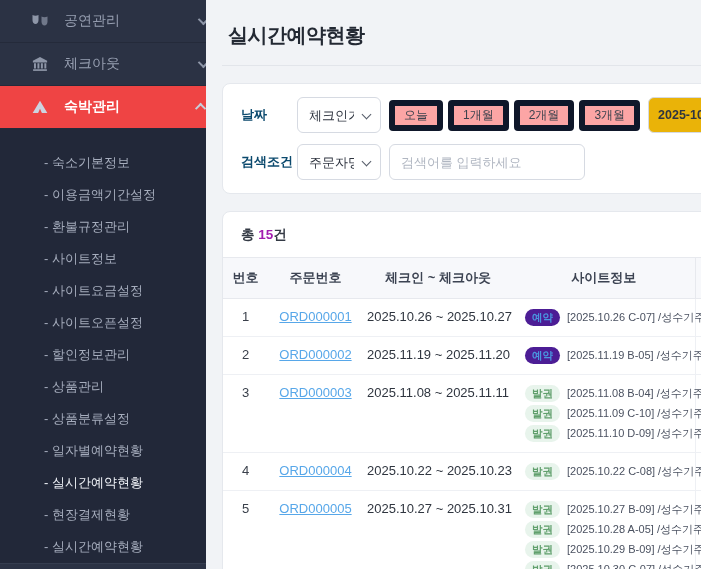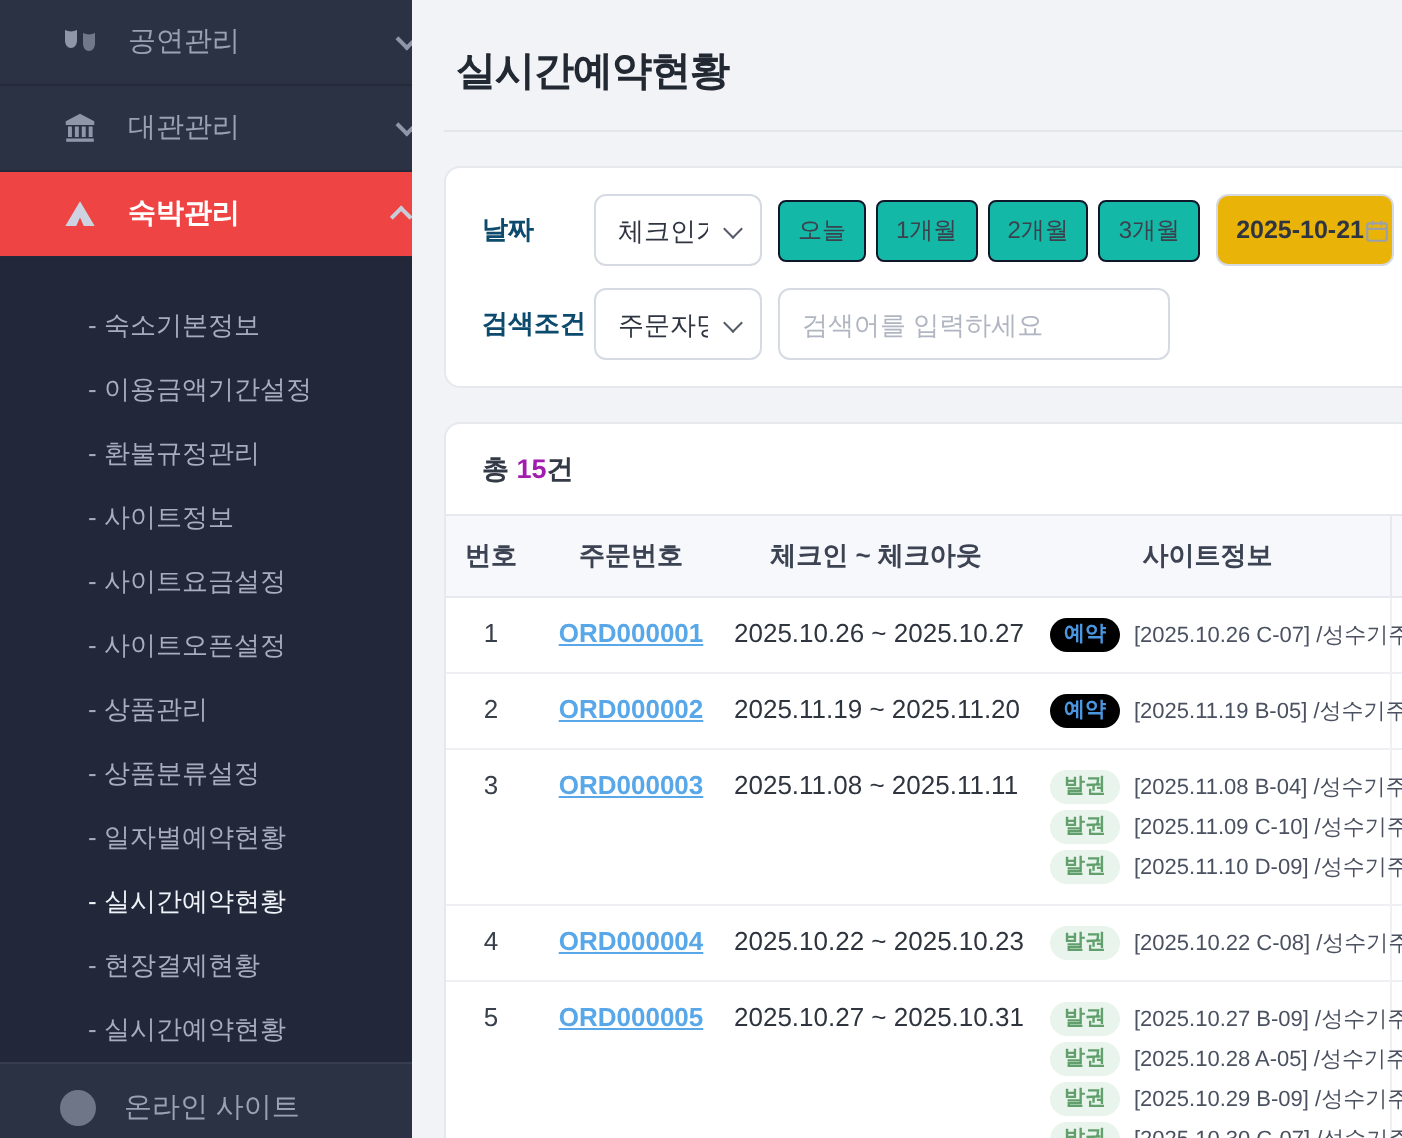--- a/index.html
+++ b/index.html
@@ -61,21 +61,21 @@
   .sel-wrap .sel-chev {
     position:absolute; right:11px; top:14px; width:7px; height:7px; pointer-events:none;
     border-right:1.5px solid #555c68; border-bottom:1.5px solid #555c68; transform:rotate(45deg);
   }
   .sel-basis select { width:84px; }
   .sel-scope select { width:84px; }
   .sel-field select { width:84px; }
 
   .quick-btn {
     height:31px; padding:0 9px; margin-right:5px;
-    border:1px solid #0f172a; border-radius:4px; background:#14b8a6;
+    border:6px solid #0f172a; border-radius:4px; background:#fca5a5;
     font-size:12px; color:#3c424d; font-family:inherit; cursor:pointer; white-space:nowrap;
   }
   .quick-btn:last-of-type { margin-right:8px; }
 
   .date-box {
     width:89px; min-width:89px; height:36px; border:1px solid #d6dae2; border-radius:6px; background:#eab308;
     display:flex; align-items:center; justify-content:space-between; padding:0 8px 0 9px;
     font-size:12.5px; font-weight:bold; color:#2f3540; cursor:pointer; white-space:nowrap;
   }
   .date-box .cal { color:#9aa0ab; display:flex; }
@@ -97,27 +97,27 @@
     background:#f7f8fb; border-top:1px solid #e7e9ee; border-bottom:1px solid #e7e9ee;
     padding:11px 4px; font-size:13px; color:#3c4352; font-weight:bold; text-align:center; white-space:nowrap;
   }
   thead th.site-th { border-right:1px solid #e7e9ee; }
   tbody td {
     border-bottom:1px solid #eef0f4; padding:10px 4px; font-size:13px; color:#2f353f;
     text-align:center; vertical-align:top; white-space:nowrap;
   }
   tbody td.c-site { text-align:left; padding:7px 8px 7px 12px; border-right:1px solid #eef0f4; }
   tbody td.c-no { color:#3a404b; }
-  .order-link { color:#57a7e9; text-decoration:underline; font-size:13px;font-weight:bold; }
+  .order-link { color:#57a7e9; text-decoration:underline; font-size:13px; }
   .site-line { display:flex; align-items:center; gap:7px; margin:3px 0; white-space:nowrap; }
   .site-text { font-size:11px; color:#4a5160; }
   .badge {
     display:inline-block; font-size:10.5px; line-height:1; padding:3px 7px 3.5px; border-radius:10px; font-weight:bold;
   }
-  .badge.reserved { background:#000000; color:#4a96e0; }
+  .badge.reserved { background:#4c1d95; color:#4a96e0; }
   .badge.issued  { background:#e8f4ec; color:#61a06d; }
 </style>
 </head>
 <body>
 
 <aside class="sidebar">
 
   <div class="nav-section">
     <span class="nav-ico">
       <svg width="18" height="18" viewBox="0 0 24 24" fill="currentColor">
@@ -133,41 +133,42 @@
     <span class="nav-ico">
       <svg width="18" height="18" viewBox="0 0 24 24" fill="currentColor">
         <path d="M12 2.5l9.5 5V10h-19V7.5z"></path>
         <rect x="4" y="11" width="2.6" height="7"></rect>
           <rect x="8.6" y="11" width="2.6" height="7"></rect>
         <rect x="13.2" y="11" width="2.6" height="7"></rect>
           <rect x="17.8" y="11" width="2.6" height="7"></rect>
         <rect x="2.8" y="19" width="18.4" height="2.2"></rect>
       </svg>
     </span>
-    <span>대관관리</span>
+    <span>체크아웃</span>
     <span class="chev down"></span>
   </div>
 
   <div class="nav-section active">
     <span class="nav-ico">
       <svg width="18" height="18" viewBox="0 0 24 24" fill="currentColor">
         <path d="M12 3.5L2.2 20h7.3l2.5-5.6L14.5 20h7.3z"></path>
       </svg>
     </span>
     <span>숙박관리</span>
     <span class="chev up"></span>
   </div>
 
   <nav class="submenu" id="submenu">
       <div class="submenu-item">숙소기본정보</div>
       <div class="submenu-item">이용금액기간설정</div>
       <div class="submenu-item">환불규정관리</div>
       <div class="submenu-item">사이트정보</div>
       <div class="submenu-item">사이트요금설정</div>
       <div class="submenu-item">사이트오픈설정</div>
+      <div class="submenu-item">할인정보관리</div>
       <div class="submenu-item">상품관리</div>
       <div class="submenu-item">상품분류설정</div>
       <div class="submenu-item">일자별예약현황</div>
       <div class="submenu-item active">실시간예약현황</div>
       <div class="submenu-item">현장결제현황</div>
       <div class="submenu-item">실시간예약현황</div>
     </nav>
 
   <div class="sidebar-footer">
     <div class="footer-item">

